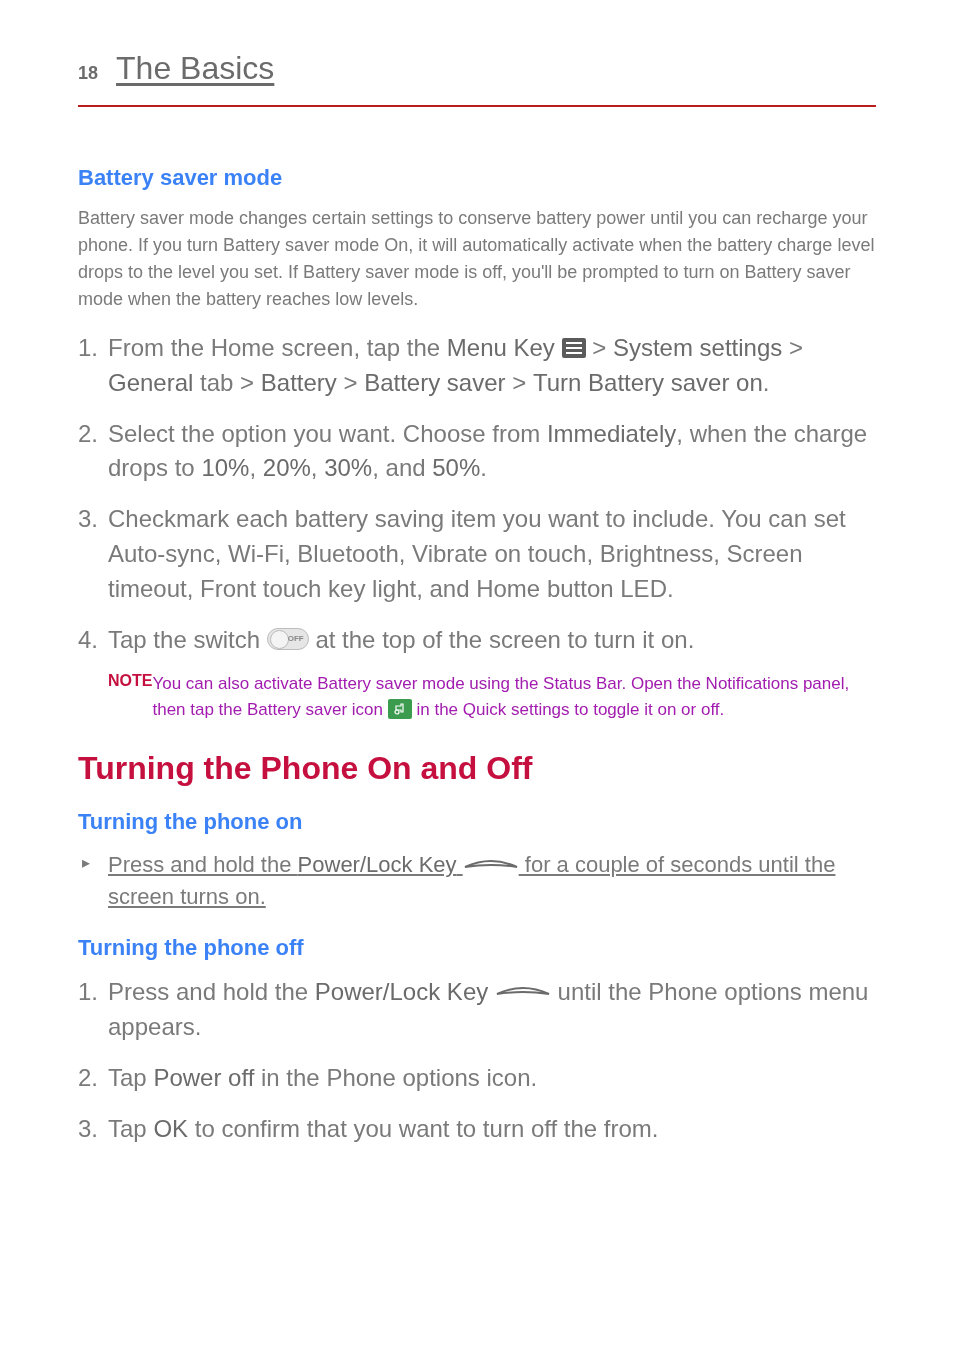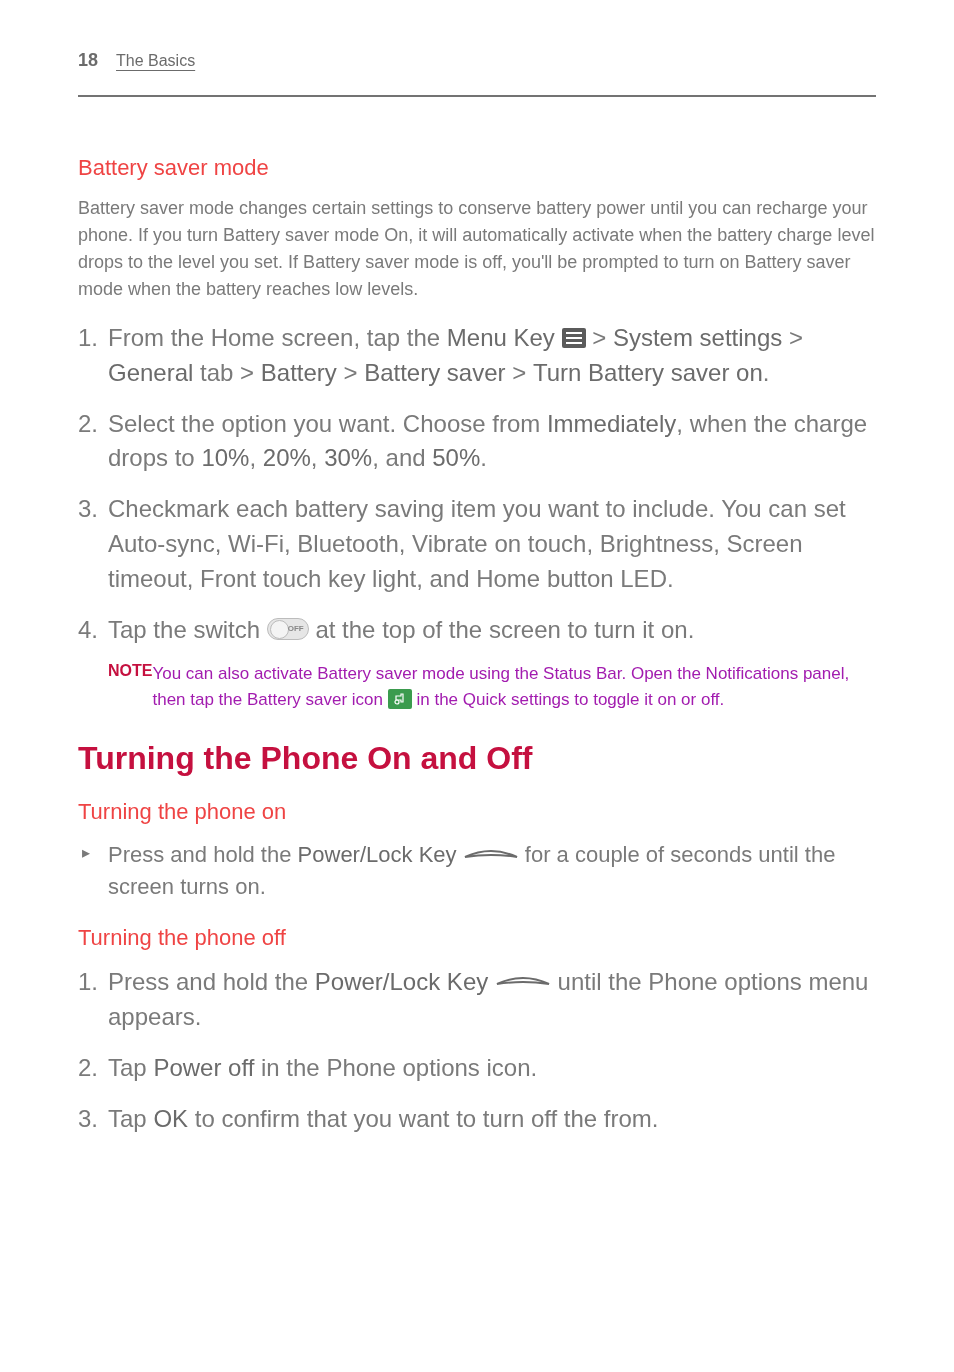--- a/index.html
+++ b/index.html
@@ -7,40 +7,40 @@
   body {
     font-family: "Helvetica Neue", Helvetica, Arial, sans-serif;
     color: #7a7a7a;
     font-weight: 300;
     padding: 50px 78px 0 78px;
   }
   .page-header {
     display: flex;
     align-items: baseline;
     gap: 18px;
-    border-bottom: 2px solid #737373;
-    padding-bottom: 24px;
+    border-bottom: 2px solid #b91c1c;
+    padding-bottom: 18px;
     margin-bottom: 58px;
   }
   .page-number {
     color: #6b6b6b;
     font-size: 18px;
     font-weight: 600;
   }
   .chapter-title {
     color: #6b6b6b;
-    font-size: 16px;
+    font-size: 32px;
     font-weight: 300;
     text-decoration: underline;
     text-underline-offset: 4px;
   }
   .sub-red {
-    color: #ef4444;
+    color: #3b82f6;
     font-size: 22px;
-    font-weight: 400;
+    font-weight: 700;
     margin-bottom: 14px;
   }
   .body-p {
     font-size: 18px;
     line-height: 1.5;
     margin-bottom: 18px;
   }
   ol.steps {
     list-style: none;
     counter-reset: step;
@@ -83,20 +83,21 @@
   h1.section-title {
     color: #c5103f;
     font-size: 32px;
     font-weight: 700;
     margin-bottom: 22px;
   }
   .bullet-list {
     list-style: none;
     margin-left: 18px;
     margin-bottom: 22px;
+    text-decoration: underline;
   }
   .bullet-list > li {
     font-size: 22px;
     line-height: 1.45;
     padding-left: 12px;
     position: relative;
   }
   .bullet-list > li::before {
     content: "▸";
     position: absolute;

